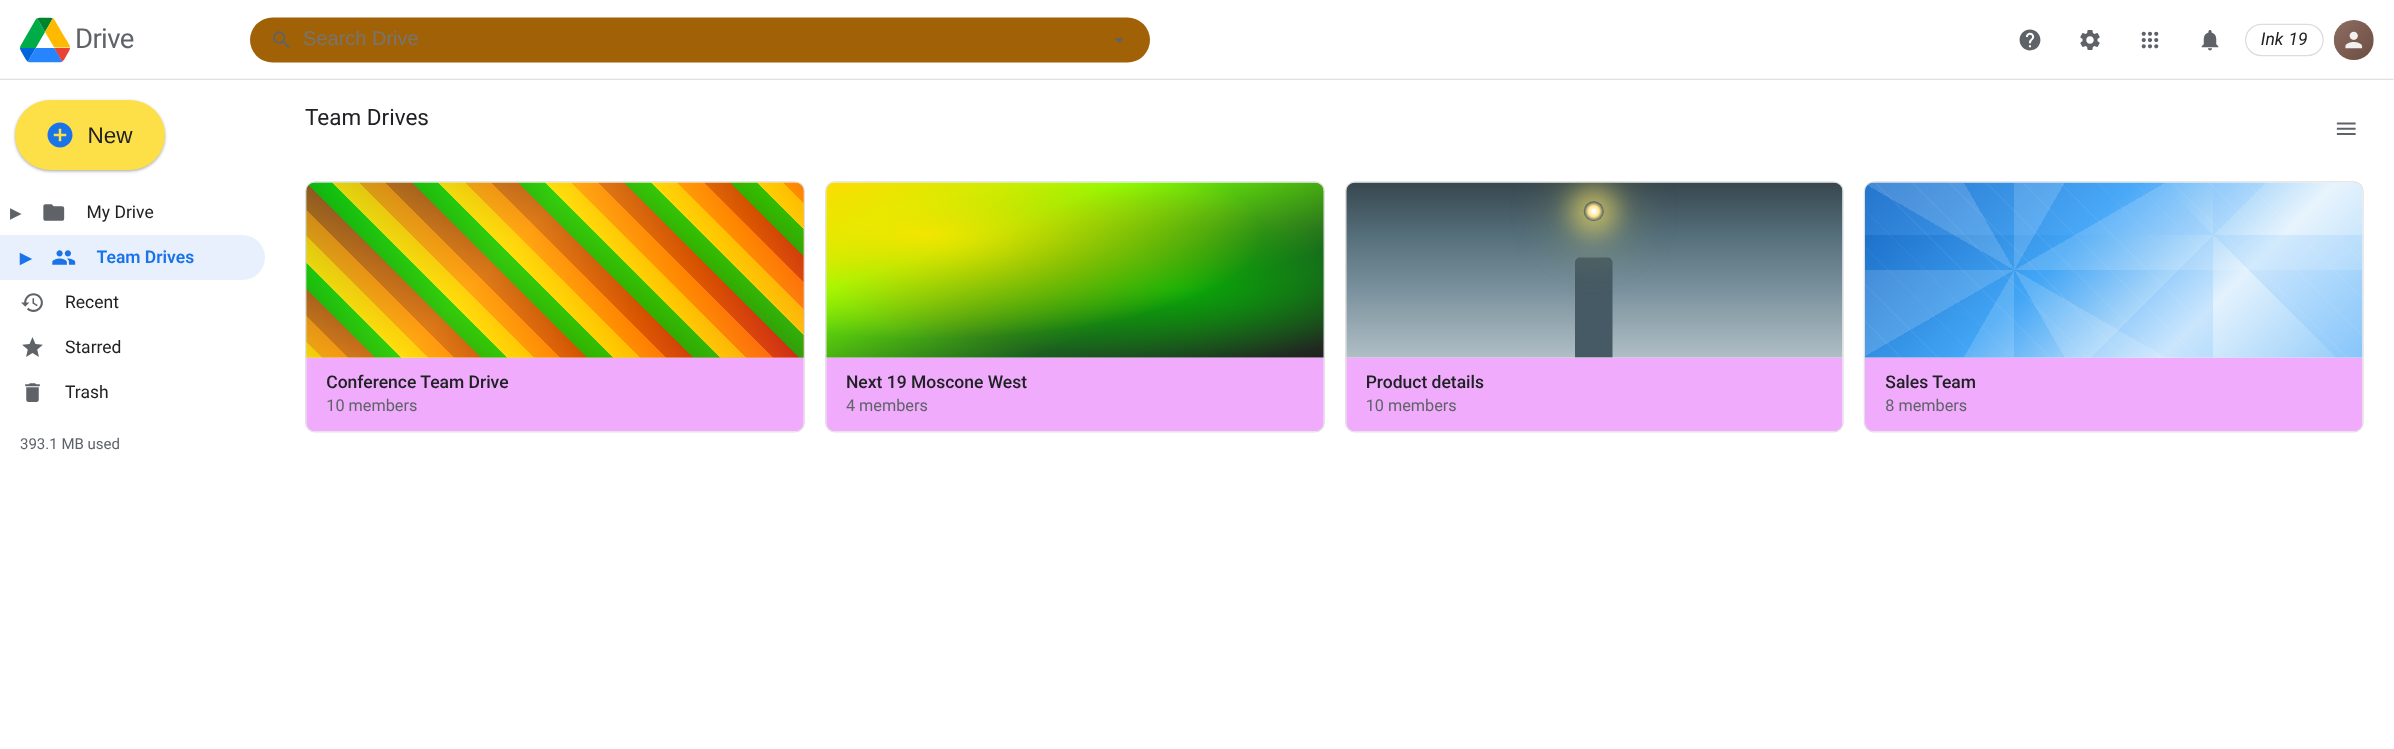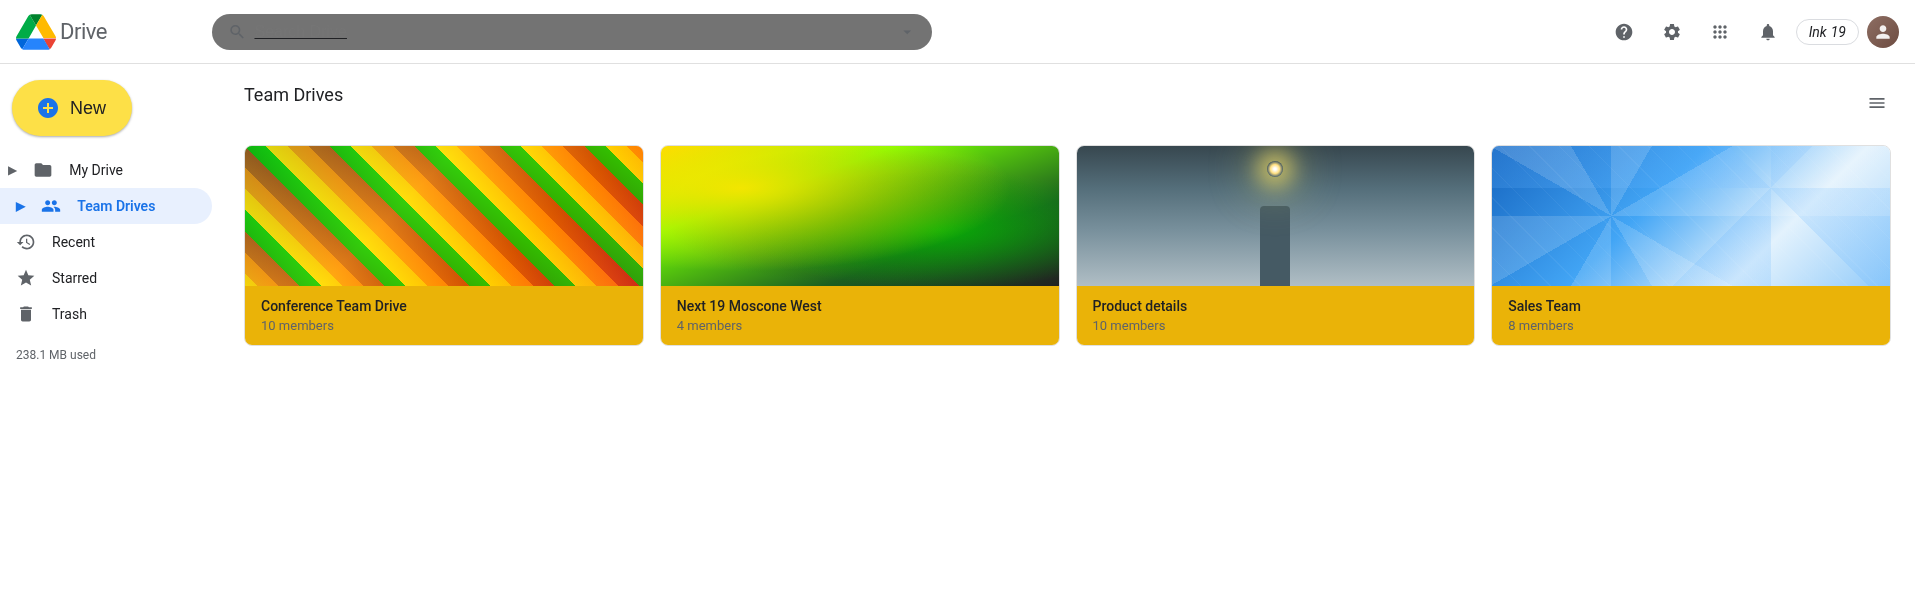--- a/index.html
+++ b/index.html
@@ -5,21 +5,21 @@
     * { box-sizing: border-box; margin: 0; padding: 0; }
     body { font-family: 'Google Sans', Roboto, Arial, sans-serif; background: #fff; color: #202124; height: 599px; overflow: hidden; }
 
     
     .header {
       display: flex;
       align-items: center;
       height: 64px;
       padding: 0 16px;
       border-bottom: 1px solid #e0e0e0;
-      gap: 16px;
+      gap: 4px;
     }
     .logo-area {
       display: flex;
       align-items: center;
       gap: 4px;
       min-width: 180px;
     }
     .logo-icon {
       width: 40px;
       height: 40px;
@@ -28,25 +28,24 @@
       font-size: 22px;
       color: #5f6368;
       font-weight: 400;
       letter-spacing: -0.5px;
     }
     .search-bar {
       flex: 1;
       max-width: 720px;
       display: flex;
       align-items: center;
-      background: #737373;
+      background: #a16207;
       border-radius: 24px;
       padding: 8px 16px;
       gap: 8px;
-      text-decoration: underline;
     }
     .search-bar input {
       border: none;
       background: transparent;
       outline: none;
       font-size: 16px;
       color: #202124;
       width: 100%;
     }
     .search-icon-svg { color: #5f6368; }
@@ -159,21 +158,21 @@
     }
     .drive-card {
       border: 1px solid #e0e0e0;
       border-radius: 8px;
       overflow: hidden;
       cursor: pointer;
       transition: box-shadow 0.2s;
     }
     .drive-card-info {
       padding: 12px 16px;
-      background: #eab308;
+      background: #f0abfc;
     }
     .drive-card-name {
       font-size: 14px;
       font-weight: 500;
       color: #202124;
       margin-bottom: 4px;
     }
     .drive-card-members {
       font-size: 13px;
       color: #5f6368;
@@ -380,21 +379,21 @@
     </div>
 
     <div class="sidebar-item">
       <svg width="20" height="20" viewBox="0 0 24 24" fill="#5f6368">
         <path d="M6 19c0 1.1.9 2 2 2h8c1.1 0 2-.9 2-2V7H6v12zM19 4h-3.5l-1-1h-5l-1 1H5v2h14V4z"></path>
       </svg>
       <span>Trash</span>
     </div>
 
     <div class="storage-info">
-      <span>238.1 MB used</span>
+      <span>393.1 MB used</span>
     </div>
   </nav>
 
   <main class="main-content" style="position:relative;">
     <div style="display:flex;align-items:center;justify-content:space-between;margin-bottom:20px;">
       <h1 class="page-title">Team Drives</h1>
       <button style="background:none;border:none;cursor:pointer;color:#5f6368;padding:4px;">
         <svg width="20" height="20" viewBox="0 0 24 24" fill="#5f6368">
           <path d="M3 18h18v-2H3v2zm0-5h18v-2H3v2zm0-7v2h18V6H3z"></path>
         </svg>

